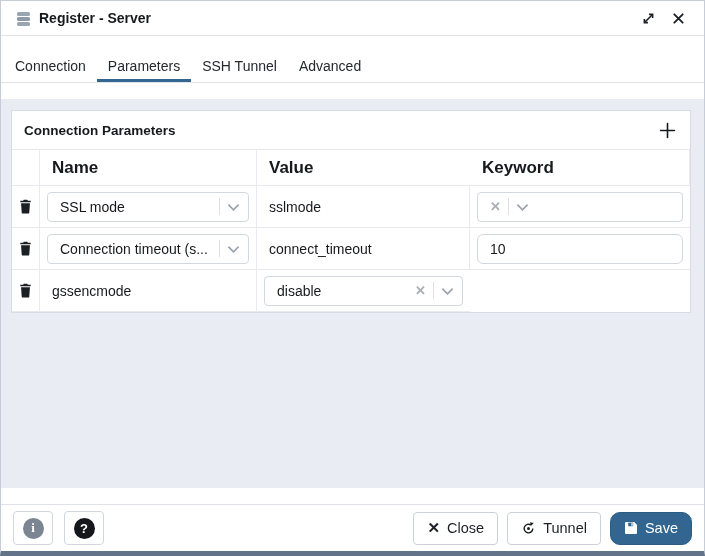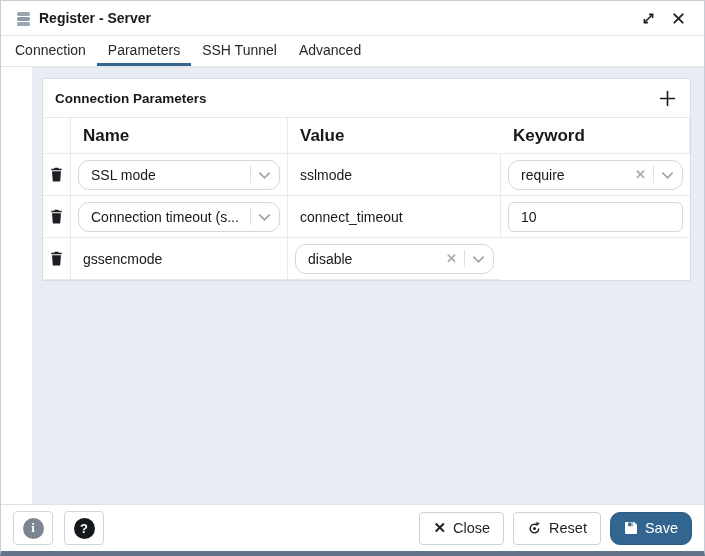--- a/index.html
+++ b/index.html
@@ -6,52 +6,53 @@
   html,body { width:705px; height:556px; }
   body { font-family: "Liberation Sans", sans-serif; background:#fff; }
 
   .window {
     width:705px; height:556px;
     border:1px solid #c6cdd7;
     border-bottom:5px solid #63748a;
     background:#fff;
     display:flex; flex-direction:column;
     overflow:hidden;
+    gap:16px;
   }
 
   
   .titlebar { height:35px; flex:none; display:flex; align-items:center; padding:0 15px 0 14px; border-bottom:1px solid #e0e3e8; background:#fff; }
   .titlebar .win-icon { margin-right:7px; display:flex; }
   .titlebar .title { font-weight:bold; font-size:14px; color:#17191d; }
   .titlebar .spacer { flex:1; }
   .titlebar .tb-btn { display:flex; align-items:center; justify-content:center; width:22px; height:22px; cursor:pointer; }
   .titlebar .tb-btn + .tb-btn { margin-left:8px; }
 
   
   .tabbar { height:31px; flex:none; display:flex; padding:0 3px; border-bottom:1px solid #e0e3e8; background:#fff; }
   .tab { padding:0 11px; display:flex; align-items:center; font-size:14px; color:#25282d; border-bottom:3px solid transparent; cursor:pointer; white-space:nowrap; }
   .tab.active { border-bottom-color:#326690; }
 
   
-  .content { flex:1; background:#e9ecf3; padding:11px 13px 0 10px; overflow:hidden;margin-left:31px; }
+  .content { flex:1; background:#e9ecf3; padding:11px 13px 0 10px; overflow:hidden; }
 
   .panel { background:#fff; border:1px solid #d8dce4; }
   .panel-header { display:flex; align-items:center; justify-content:space-between; padding:8px 12px; border-bottom:1px solid #e6e8ee; }
   .panel-title { font-size:13.5px; font-weight:bold; color:#17191d; }
   .add-btn { width:22px; height:22px; display:flex; align-items:center; justify-content:center; cursor:pointer; background:none; border:none; }
 
   .grid { display:grid; grid-template-columns:28px 217px 213px 1fr; }
   .gc { border-bottom:1px solid #e8eaef; border-right:1px solid #e8eaef; display:flex; align-items:center; background:#fff; }
   .gc.last { border-right:none; }
   .gh { font-weight:bold; font-size:17px; color:#17191d; padding:0 12px; height:36px; }
   .gb { height:42px; padding:0 7px; }
   .gb.del { justify-content:center; padding:0; }
   .gb.kw { padding:0 12px; font-size:14px; color:#17191d; }
 
-  .select { width:100%; height:30px; border:1px solid #d3d7df; border-radius:11px; background:#fff; display:flex; align-items:center; padding:0 8px 0 12px; cursor:pointer; }
+  .select { width:100%; height:30px; border:1px solid #d3d7df; border-radius:4px; background:#fff; display:flex; align-items:center; padding:0 8px 0 12px; cursor:pointer; }
   .select .lbl { flex:1; font-size:14px; color:#17191d; white-space:nowrap; overflow:hidden; }
   .select .clear { color:#a9aeb7; font-size:13px; font-weight:bold; margin-right:7px; cursor:pointer; }
   .select .sep { width:1px; height:17px; background:#dcdfe4; margin-right:7px; }
   .text-input { width:100%; height:30px; border:1px solid #d3d7df; border-radius:6px; padding:0 12px; font-size:14px; color:#17191d; font-family:"Liberation Sans",sans-serif; outline:none; }
 
   .trash-btn { background:none; border:none; display:flex; cursor:pointer; }
 
   
   .footer { height:47px; flex:none; background:#fff; border-top:1px solid #dfe2e8; display:flex; align-items:center; padding:0 12px; }
   .icon-btn { width:40px; height:34px; border:1px solid #d2d6de; border-radius:4px; background:#fff; display:flex; align-items:center; justify-content:center; margin-right:11px; cursor:pointer; }
@@ -134,21 +135,20 @@
             <span>
               <svg width="13" height="9" viewBox="0 0 14 9" fill="none" stroke="#9ba1ac" stroke-width="1.8">
                   <path d="M1.5 1.5 L7 7 L12.5 1.5"></path>
                 </svg>
             </span>
           </div>
         </div>
         <div class="gc gb kw">sslmode</div>
         <div class="gc gb last">
           <div class="select">
-            <span class="lbl">require</span>
             <span class="clear">✕</span>
             <span class="sep"></span>
             <span>
               <svg width="13" height="9" viewBox="0 0 14 9" fill="none" stroke="#9ba1ac" stroke-width="1.8">
                   <path d="M1.5 1.5 L7 7 L12.5 1.5"></path>
                 </svg>
             </span>
           </div>
         </div>
 
@@ -215,21 +215,21 @@
         <span>Close</span>
       </button>
       <button class="btn">
         <span style="display:flex;">
           <svg width="15" height="15" viewBox="0 0 16 16">
             <path d="M12.6 8 a4.6 4.6 0 1 1 -1.9 -3.7" fill="none" stroke="#1c2026" stroke-width="1.5"></path>
             <polygon points="9.6,1.2 13.6,2.2 10.6,5.4" fill="#1c2026"></polygon>
             <circle cx="8" cy="8" r="1.6" fill="#1c2026"></circle>
           </svg>
         </span>
-        <span>Reset</span>
+        <span>Tunnel</span>
       </button>
       <button class="btn btn-primary">
         <span style="display:flex;">
           <svg width="14" height="14" viewBox="0 0 14 14">
             <path d="M1 2 a1 1 0 0 1 1-1 h8.2 L13 3.8 V12 a1 1 0 0 1 -1 1 H2 a1 1 0 0 1 -1-1 z" fill="#fff"></path>
             <rect x="4.2" y="1.6" width="5" height="3.6" fill="#326690"></rect>
             <rect x="7.4" y="2.1" width="1.3" height="2.6" fill="#fff"></rect>
           </svg>
         </span>
         <span>Save</span>

